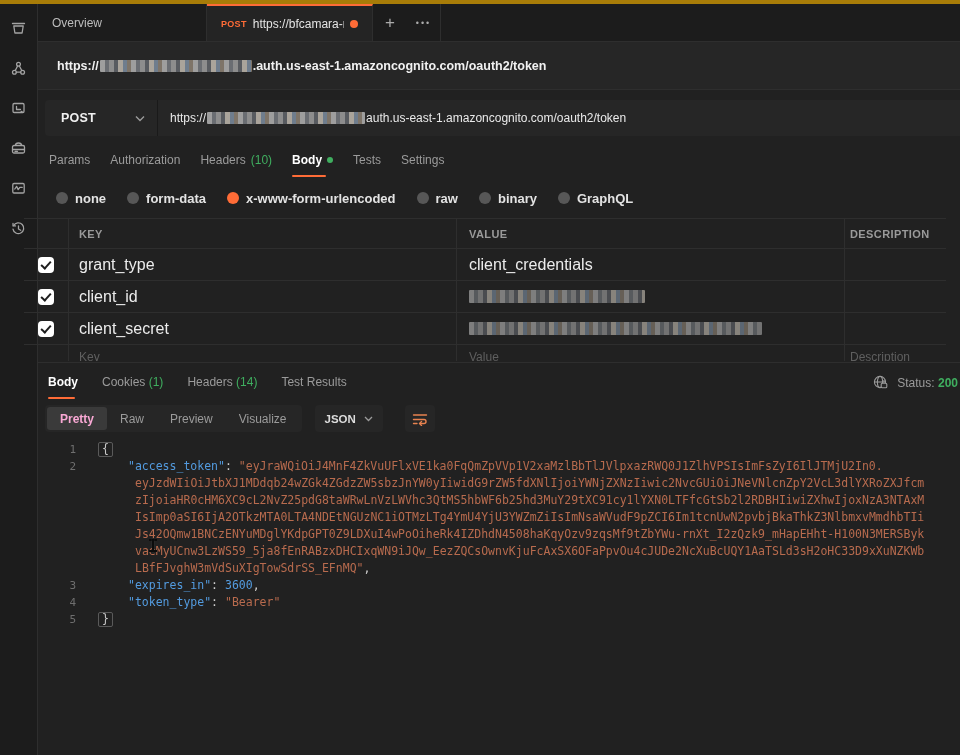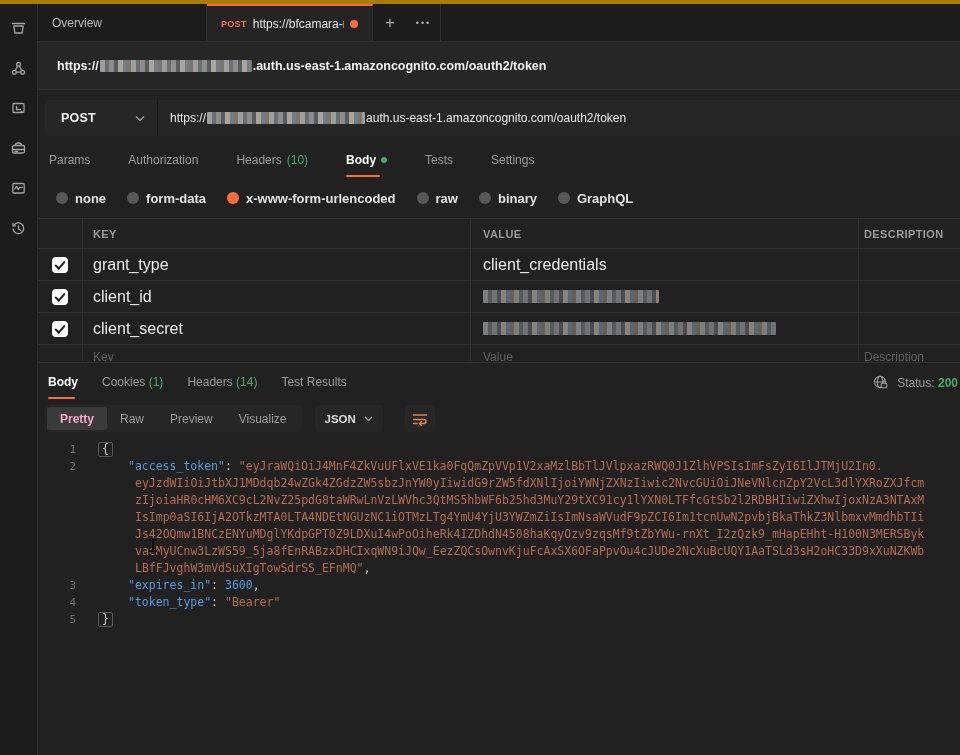--- a/index.html
+++ b/index.html
@@ -41,36 +41,36 @@
 
   
   .reqrow{position:absolute;left:38px;top:90px;width:922px;height:50px;background:var(--bg);}
   .requrl{position:absolute;left:7px;top:10px;height:36px;width:960px;display:flex;border-radius:4px;overflow:hidden;}
   .method-box{width:113px;background:var(--bg-panel);display:flex;align-items:center;justify-content:space-between;
               padding:0 12px 0 16px;border-right:1px solid #1a1a1a;cursor:pointer;}
   .method-box .m{font-weight:700;font-size:12.5px;color:#f0f0f0;letter-spacing:.2px;}
   .url-box{flex:1;background:var(--bg-panel);display:flex;align-items:center;padding-left:12px;white-space:nowrap;overflow:hidden;color:#eaeaea;}
 
   
-  .reqtabs{position:absolute;left:38px;top:142px;width:922px;height:38px;display:flex;align-items:center;gap:38px;padding-left:11px;}
+  .reqtabs{position:absolute;left:38px;top:142px;width:922px;height:38px;display:flex;align-items:center;gap:20px;padding-left:11px;}
   .rtab{position:relative;color:var(--muted);cursor:pointer;display:flex;align-items:center;gap:5px;padding:10px 0 12px;}
   .rtab.active{color:#fff;font-weight:700;}
   .rtab.active::after{content:'';position:absolute;left:0;bottom:2px;width:34px;height:2px;background:var(--accent);border-radius:1px;}
   .count-green{color:var(--green);}
   .green-dot{width:6px;height:6px;border-radius:50%;background:var(--green);display:inline-block;}
 
   
   .bodymodes{position:absolute;left:38px;top:182px;width:922px;height:32px;display:flex;align-items:center;gap:21px;padding-left:18px;}
   .bmode{display:flex;align-items:center;gap:7px;cursor:pointer;}
   .radio{width:12px;height:12px;border-radius:50%;background:#575757;flex:0 0 auto;}
   .radio.sel{background:var(--accent);}
   .bmode .lbl{font-weight:700;color:#e3e3e3;font-size:13px;}
 
   
-  .kvtable{position:absolute;left:38px;top:218px;width:922px;height:144px;border-top:1px solid var(--border);}
+  .kvtable{position:absolute;left:24px;top:218px;width:922px;height:144px;border-top:1px solid var(--border);}
   .kvrow{display:grid;grid-template-columns:44px 388px 388px 1fr;border-bottom:1px solid var(--border);align-items:center;}
   .kvrow.head{height:30px;}
   .kvrow.data{height:32px;}
   .kvrow.ghost{height:16px;border-bottom:none;overflow:hidden;align-items:start;}
   .kvrow.ghost .cell{padding-top:5px;color:#5f5f5f;}
   .cell{height:100%;display:flex;align-items:center;overflow:hidden;white-space:nowrap;}
   .cell.c2{border-left:1px solid var(--border);padding-left:10px;}
   .cell.c3{border-left:1px solid var(--border);padding-left:12px;}
   .cell.c4{border-left:1px solid var(--border);padding-left:5px;}
   .kvrow.ghost .cell{align-items:flex-start;}

